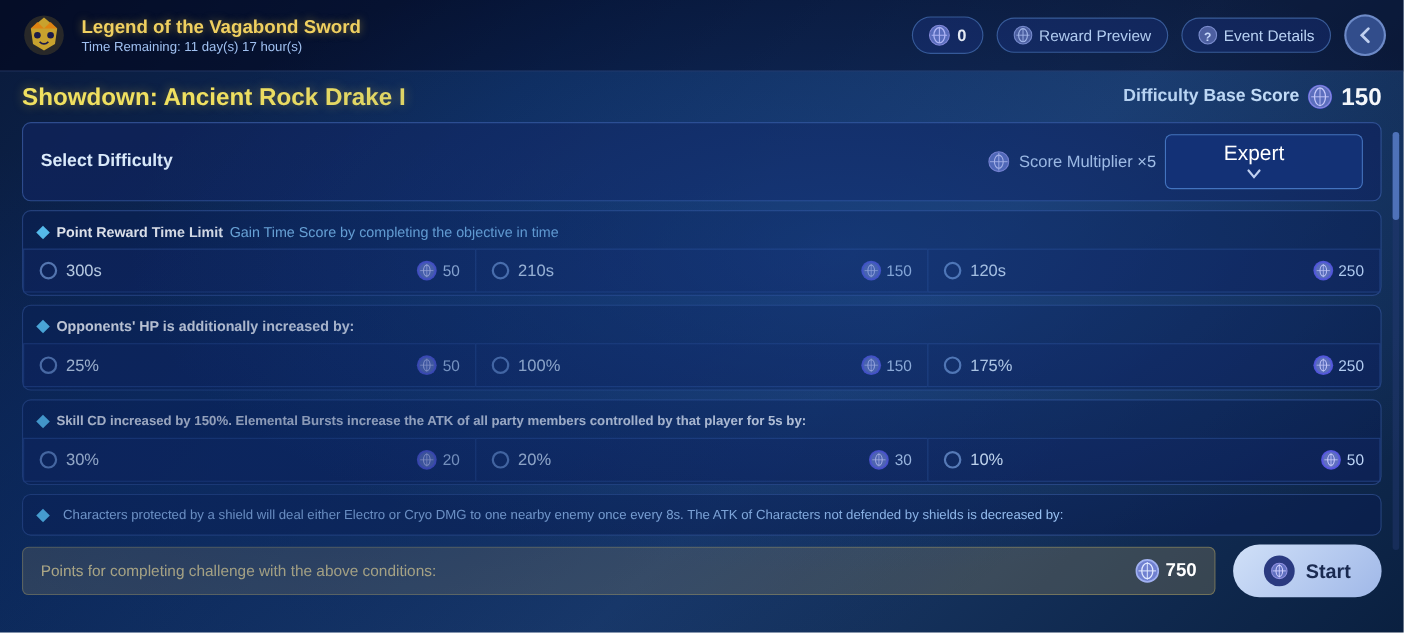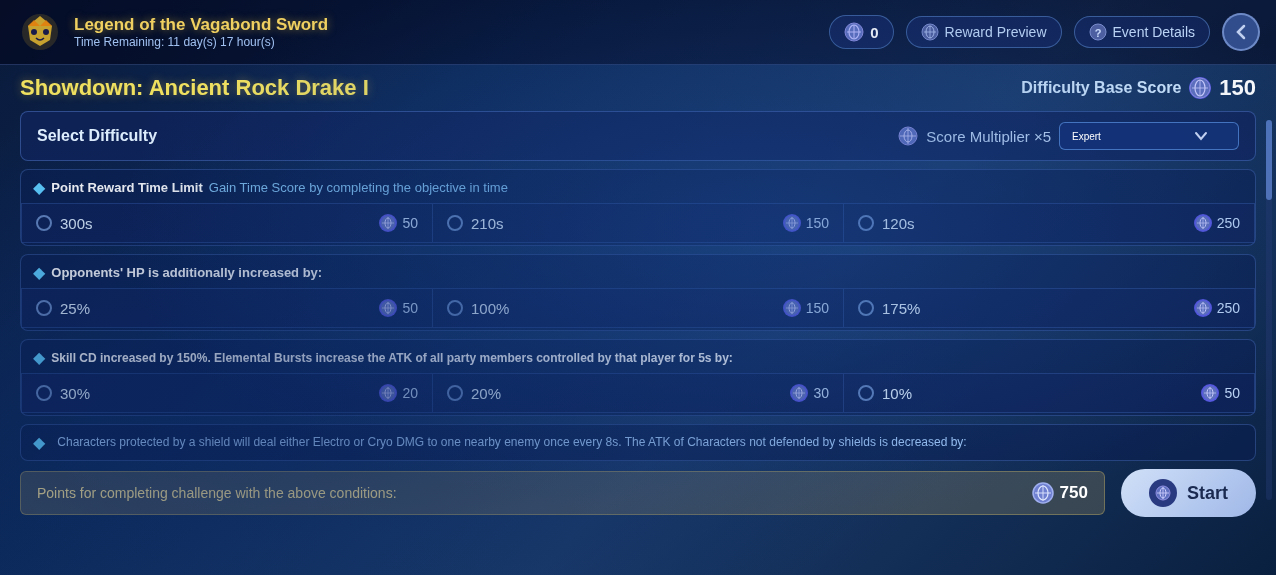--- a/index.html
+++ b/index.html
@@ -189,27 +189,28 @@
       color: #c0d8f8;
       font-size: 15px;
     }
 
     .difficulty-dropdown {
       background: rgba(20,50,120,0.9);
       border: 1px solid rgba(100,160,240,0.6);
       border-radius: 6px;
       padding: 6px 30px 6px 12px;
       color: #fff;
-      font-size: 10px;
+      font-size: 19px;
       min-width: 160px;
       cursor: pointer;
       position: relative;
       display: flex;
       align-items: center;
       justify-content: space-between;
+      flex-direction: column;
     }
 
     .section-header {
       display: flex;
       align-items: center;
       gap: 6px;
       padding: 8px 12px 6px 12px;
       font-size: 13px;
       color: #d0e8ff;
     }

